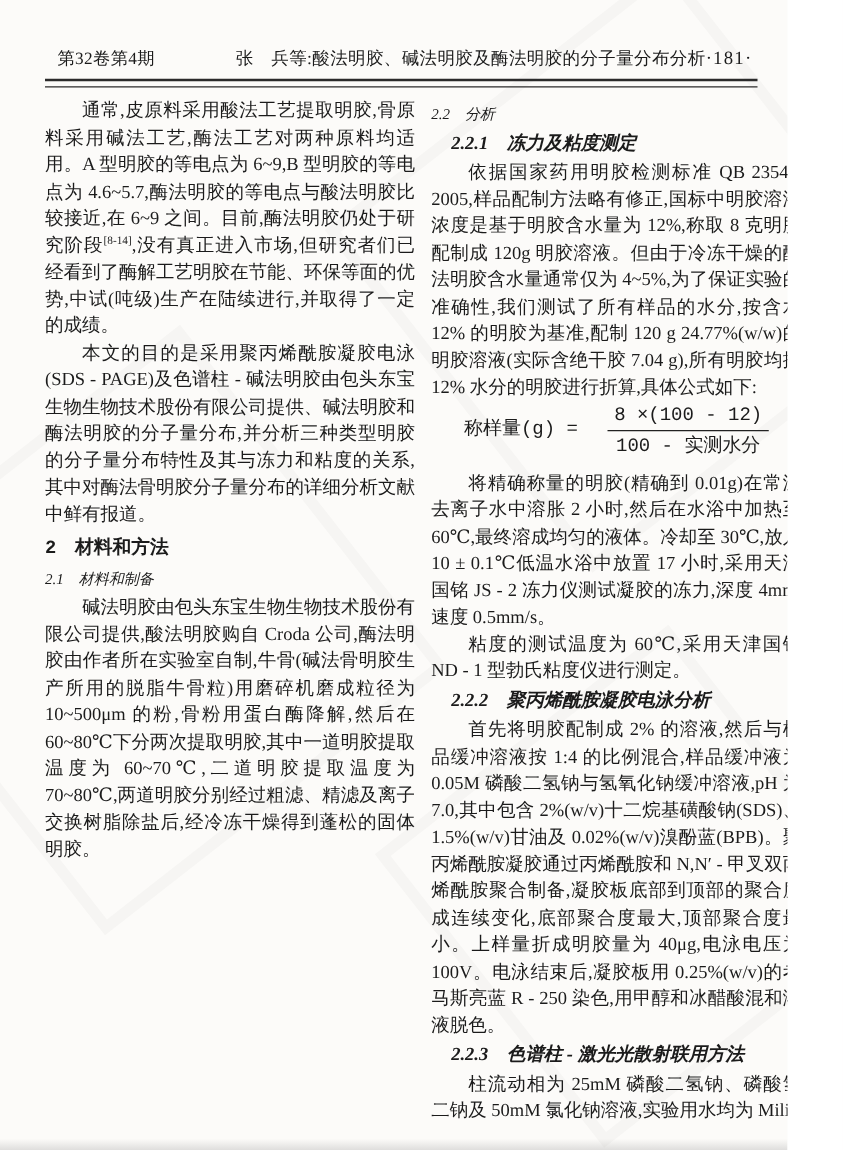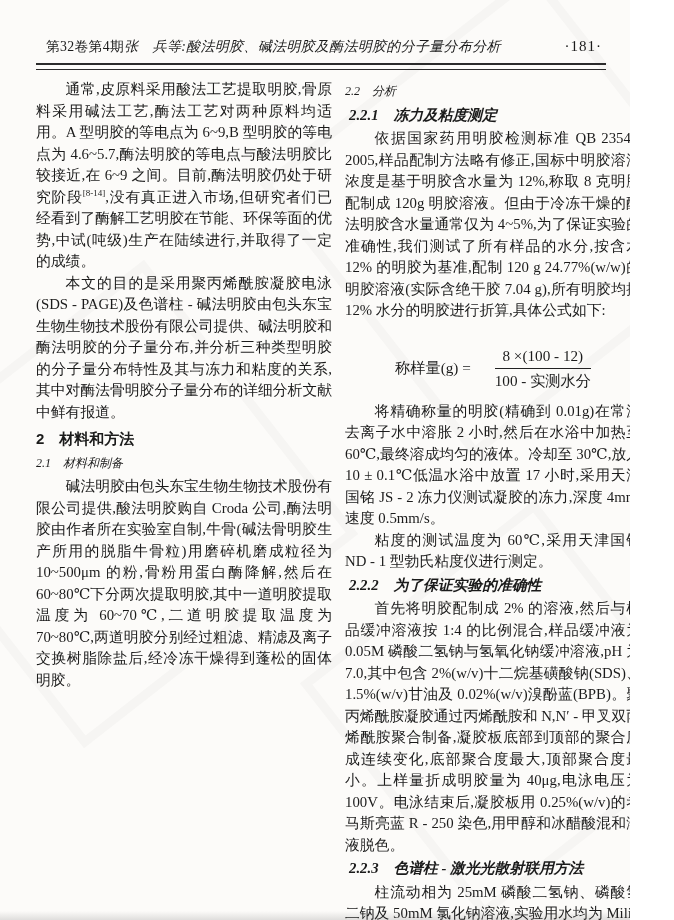--- a/index.html
+++ b/index.html
@@ -11,50 +11,50 @@
     font-family:"Liberation Serif","DejaVu Serif",serif;
     color:#1b1b1b;
   }
   
   .header{
     position:absolute;top:38px;left:46px;right:28px;
     display:flex;align-items:baseline;
     font-size:13.8px;letter-spacing:.3px;
   }
   .vol{white-space:nowrap;}
-  .running{flex:1;text-align:left;font-size:14px;font-style:italic;}
+  .running{flex:1;text-align:right;font-size:14px;}
   .pagenum{white-space:nowrap;font-size:15px;letter-spacing:1px;}
   .rule{
     position:absolute;top:63px;left:36px;right:24px;height:4px;
     border-top:2.4px solid #2b2b2b;
     border-bottom:1.1px solid #2b2b2b;
   }
   
   .columns{
     position:absolute;top:79px;left:36px;width:606px;
     display:flex;gap:13px;
   }
   .col{
     width:296px;
     font-size:14.8px;line-height:21.5px;
     text-align:justify;
   }
   .para{margin:0;}
   .indent{text-indent:2em;}
   .cite{font-size:9px;vertical-align:super;line-height:0;letter-spacing:0;}
   .h1{
-    font-family:Liberation Sans, sans-serif;
+    font-family:Liberation Mono, monospace;
     font-weight:bold;font-size:15px;margin:5px 0 3px;line-height:21.5px;
   }
   .h2{font-style:italic;font-weight:normal;font-size:12px;margin:2px 0;line-height:21.5px;}
-  .h3{font-style:italic;font-weight:600;font-size:14.8px;margin:2px 4px;line-height:21.5px;}
+  .h3{font-style:italic;font-weight:600;font-size:14.8px;margin:2px 16px;line-height:21.5px;}
   
   .formula{
     display:flex;justify-content:center;align-items:center;gap:24px;
-    margin:24px 0 10px;font-size:15.2px;
+    margin:0 0 10px;font-size:15.2px;font-family:Liberation Mono, monospace;
   }
   .frac{display:inline-flex;flex-direction:column;text-align:center;line-height:20px;}
   .num{border-bottom:1.3px solid #222;padding:0 5px 2px;}
   .den{padding-top:2px;}
   
   .watermark{
     position:absolute;
     border:9px solid rgba(110,110,110,0.045);
     transform:rotate(-38deg);
     pointer-events:none;
@@ -109,21 +109,21 @@
         <span class="lhs">称样量(g) =</span>
         <span class="frac">
           <span class="num">8 ×(100 - 12)</span>
           <span class="den">100 - 实测水分</span>
         </span>
       </div>
 
       <p class="para indent">将精确称量的明胶(精确到 0.01g)在常温去离子水中溶胀 2 小时,然后在水浴中加热至 60℃,最终溶成均匀的液体。冷却至 30℃,放入 10 ± 0.1℃低温水浴中放置 17 小时,采用天津国铭 JS - 2 冻力仪测试凝胶的冻力,深度 4mm,速度 0.5mm/s。</p>
       <p class="para indent">粘度的测试温度为 60℃,采用天津国铭 ND - 1 型勃氏粘度仪进行测定。</p>
 
-      <h4 class="h3">2.2.2　为了保证实验的准确性</h4>
+      <h4 class="h3">2.2.2　聚丙烯酰胺凝胶电泳分析</h4>
       <p class="para indent">首先将明胶配制成 2% 的溶液,然后与样品缓冲溶液按 1:4 的比例混合,样品缓冲液为 0.05M 磷酸二氢钠与氢氧化钠缓冲溶液,pH 为 7.0,其中包含 2%(w/v)十二烷基磺酸钠(SDS)、1.5%(w/v)甘油及 0.02%(w/v)溴酚蓝(BPB)。聚丙烯酰胺凝胶通过丙烯酰胺和 N,N′ - 甲叉双丙烯酰胺聚合制备,凝胶板底部到顶部的聚合度成连续变化,底部聚合度最大,顶部聚合度最小。上样量折成明胶量为 40μg,电泳电压为 100V。电泳结束后,凝胶板用 0.25%(w/v)的考马斯亮蓝 R - 250 染色,用甲醇和冰醋酸混和溶液脱色。</p>
 
       <h4 class="h3">2.2.3　色谱柱 - 激光光散射联用方法</h4>
       <p class="para indent">柱流动相为 25mM 磷酸二氢钠、磷酸氢二钠及 50mM 氯化钠溶液,实验用水均为 Mili-</p>
     </section>
 
   </main>
 
   <div class="scan-shadow"></div>
 </div>

